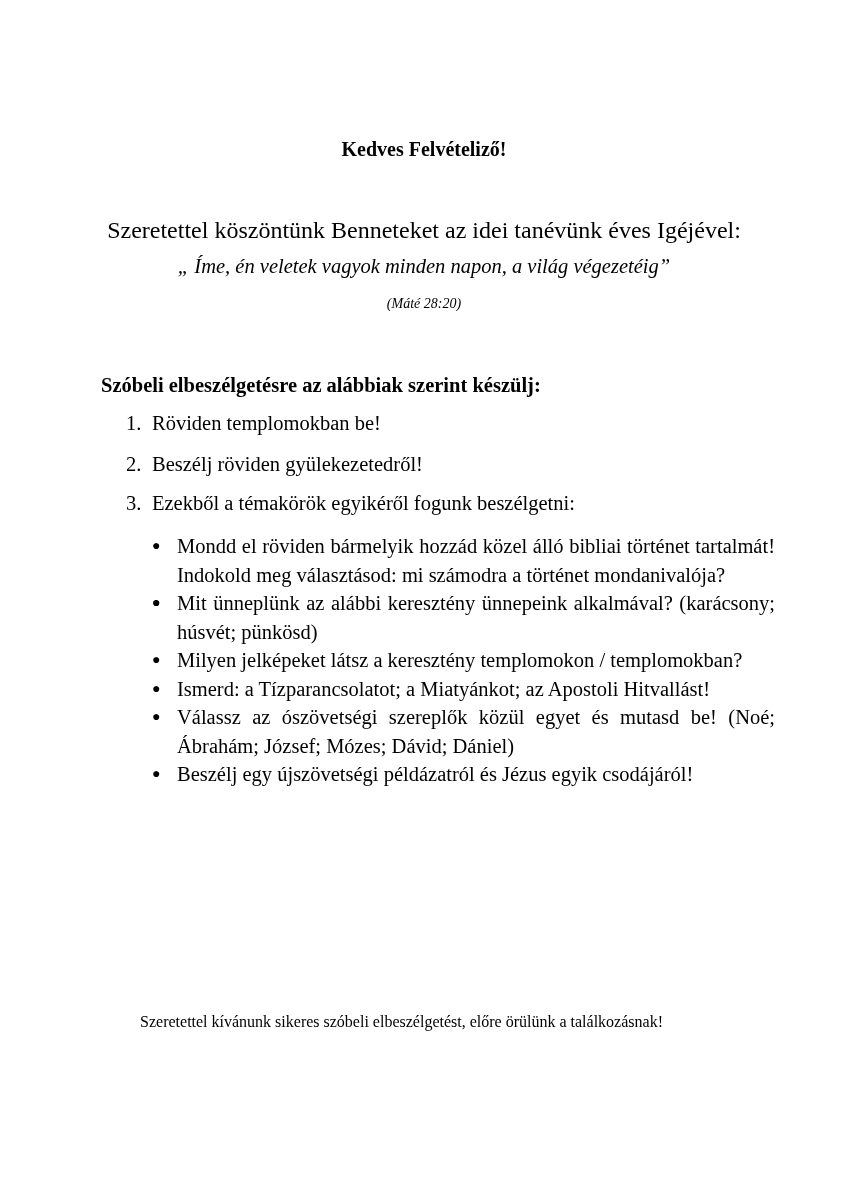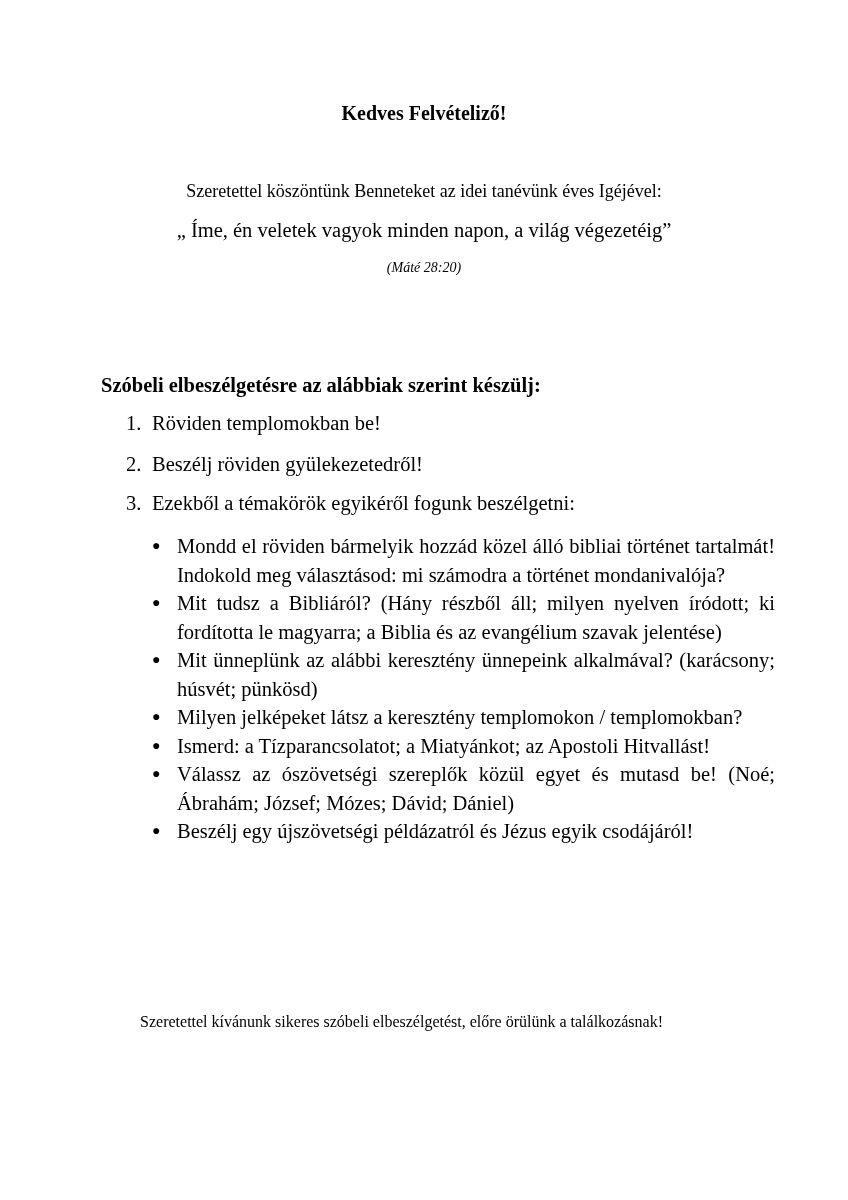--- a/index.html
+++ b/index.html
@@ -2,24 +2,24 @@
 <html><head>
 <meta charset="utf-8">
 <style>
   html, body { margin: 0; padding: 0; background: #ffffff; }
   body {
     width: 848px; height: 1200px; position: relative; overflow: hidden;
     font-family: "Liberation Serif", "DejaVu Serif", serif;
     color: #000;
   }
   .abs { position: absolute; }
-  .center { left: 0; width: 848px; text-align: center; white-space: nowrap; }
+  .center { left: 0; width: 848px; text-align: center; white-space: nowrap; margin-top: 36px; }
   .title { top: 102px; font-size: 20px; font-weight: bold; }
-  .greeting { top: 181px; font-size: 18px; }
-  .verse { top: 219px; font-size: 20.5px; }
+  .greeting { top: 181px; font-size: 24px; }
+  .verse { top: 219px; font-size: 20.5px; font-style: italic; }
   .ref { top: 260px; font-size: 14px; font-style: italic; }
   .section-heading { top: 374px; left: 101px; font-size: 20.5px; font-weight: bold; white-space: nowrap; }
   .num-item { left: 126px; font-size: 20.5px; white-space: nowrap; }
   .num-item .num { display: inline-block; width: 26px; }
   .bullets { left: 150px; top: 532px; width: 625px; font-size: 20.5px; line-height: 28.5px; }
   .bullet { position: relative; padding-left: 27px; text-align: justify; margin: 0; }
   .bullet .dot { position: absolute; left: 2px; top: 0; font-size: 14px; }
   .bullet.last { text-align: left; white-space: nowrap; }
   .closing { top: 1013px; left: 0; width: 803px; text-align: center; font-size: 16px; white-space: nowrap; }
 </style>
@@ -38,21 +38,21 @@
 </div>
 <div class="abs num-item" style="top:453px">
   <span class="num">2.</span><span>Beszélj röviden gyülekezetedről!</span>
 </div>
 <div class="abs num-item" style="top:492px">
   <span class="num">3.</span><span>Ezekből a témakörök egyikéről fogunk beszélgetni:</span>
 </div>
 
 <div class="abs bullets">
   <p class="bullet"><span class="dot">●</span><span>Mondd el röviden bármelyik hozzád közel álló bibliai történet tartalmát! Indokold meg választásod: mi számodra a történet mondanivalója?</span></p>
-  <p class="bullet"><span class="dot">●</span><span>Mit tudsz a Bibliáról? (Hány részből áll; milyen nyelven íródott; ki fordította le magyarra; a Biblia és az evangélium szavak jelentése)</span></p>
+  <p class="bullet"><span class="dot">●</span></p>
   <p class="bullet"><span class="dot">●</span><span>Mit ünneplünk az alábbi keresztény ünnepeink alkalmával? (karácsony; húsvét; pünkösd)</span></p>
   <p class="bullet"><span class="dot">●</span><span>Milyen jelképeket látsz a keresztény templomokon / templomokban?</span></p>
   <p class="bullet"><span class="dot">●</span><span>Ismerd: a Tízparancsolatot; a Miatyánkot; az Apostoli Hitvallást!</span></p>
   <p class="bullet"><span class="dot">●</span><span>Válassz az ószövetségi szereplők közül egyet és mutasd be! (Noé; Ábrahám; József; Mózes; Dávid; Dániel)</span></p>
   <p class="bullet last"><span class="dot">●</span><span>Beszélj egy újszövetségi példázatról és Jézus egyik csodájáról!</span></p>
 </div>
 
 <div class="abs closing">Szeretettel kívánunk sikeres szóbeli elbeszélgetést, előre örülünk a találkozásnak!</div>
 
 </body></html>

